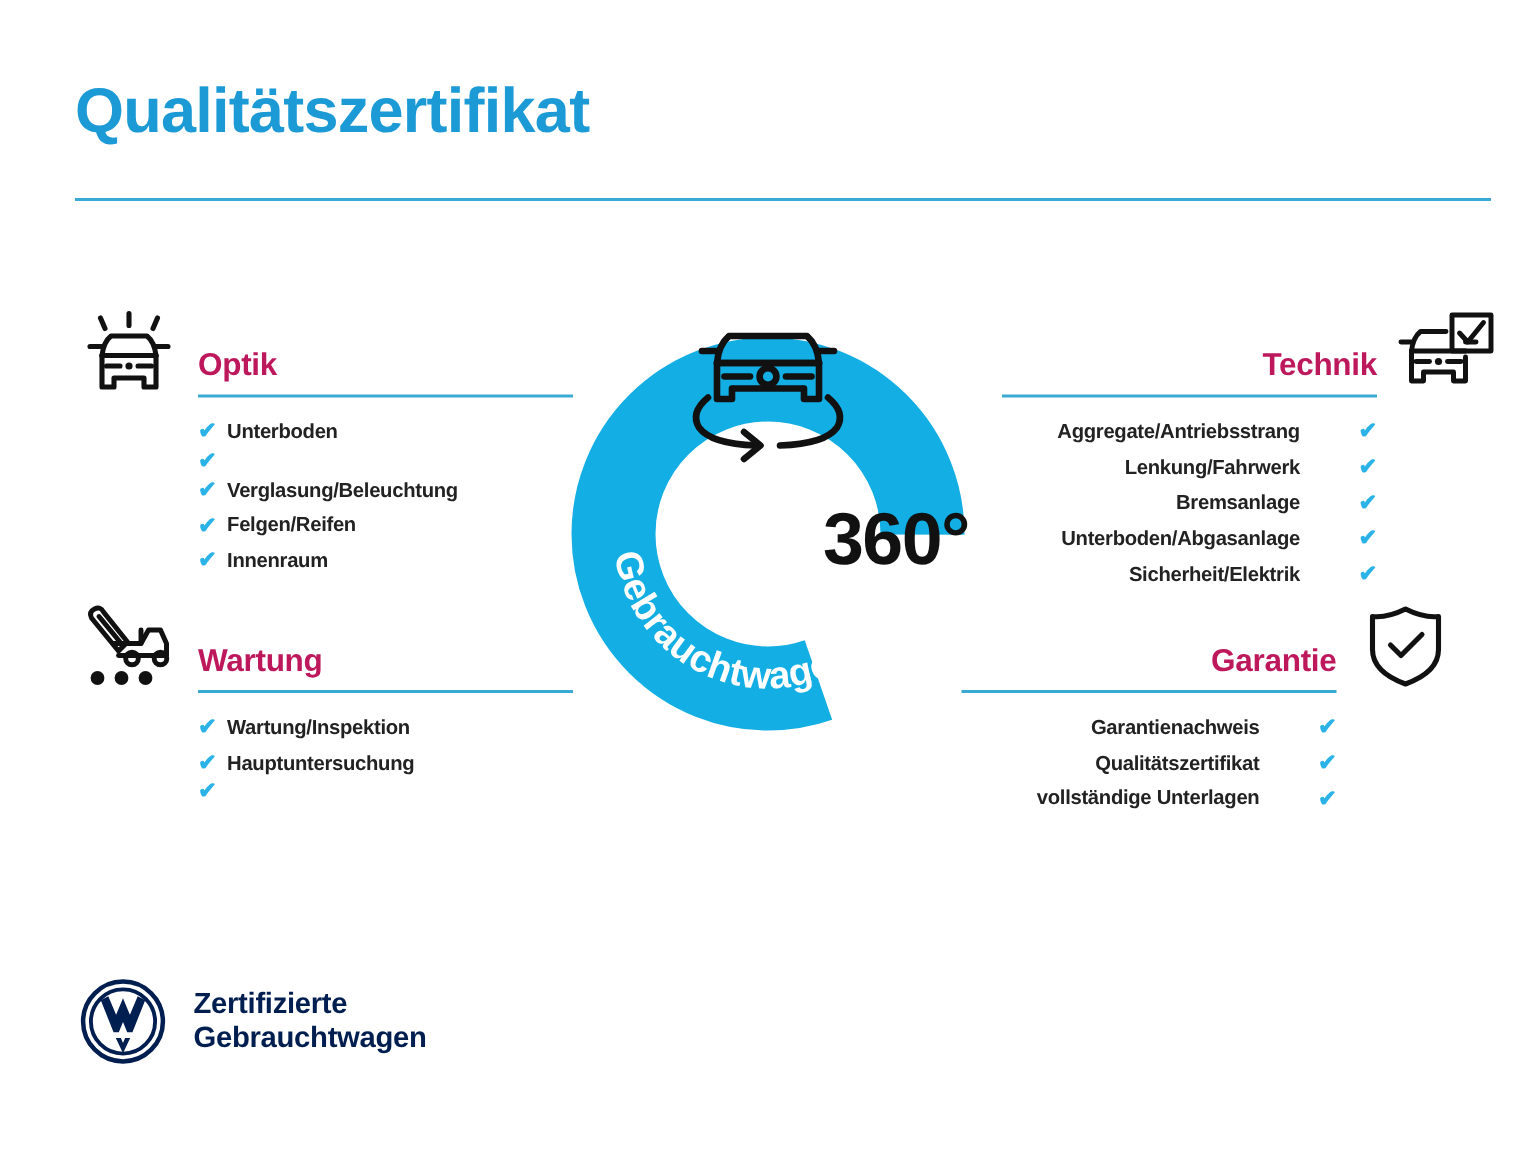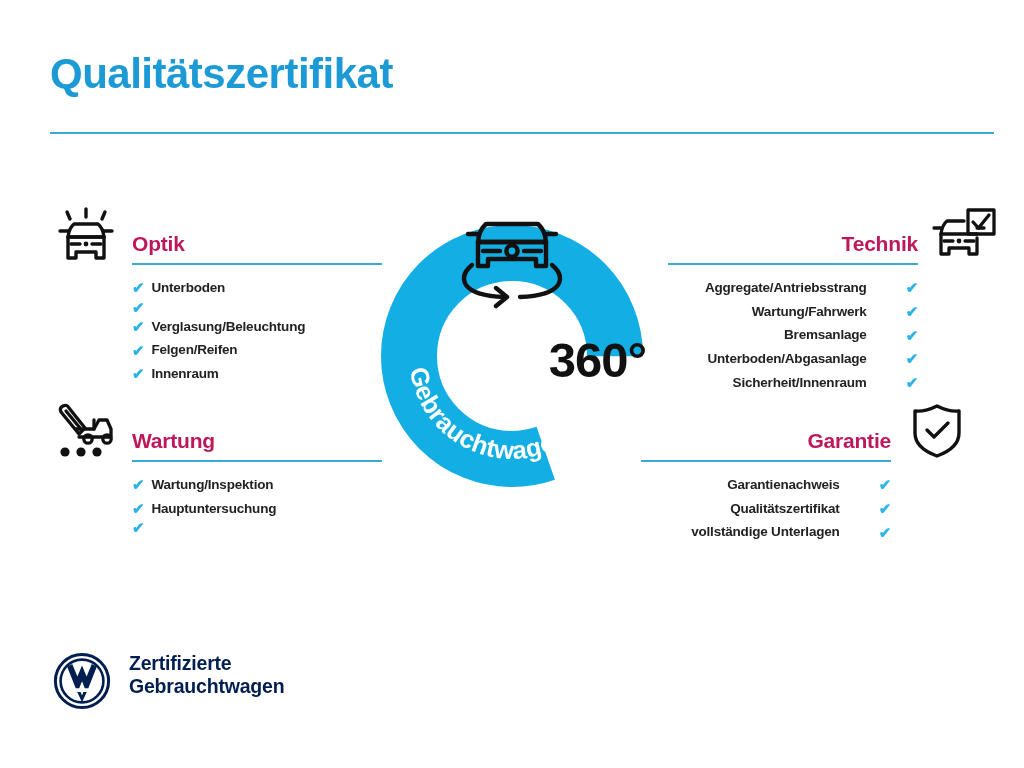--- a/index.html
+++ b/index.html
@@ -137,20 +137,21 @@
     color: #111111;
     letter-spacing: -1px;
   }
 
   
   #vw-lockup {
     position: absolute;
     left: 53px;
     top: 652px;
     display: flex;
+    align-items: center;
   }
   #vw-mark { width: 58px; height: 58px; }
   #vw-text {
     margin-left: 18px;
     color: #001e50;
     font-size: 19.5px;
     font-weight: bold;
     line-height: 23px;
     letter-spacing: -0.2px;
   }
@@ -265,33 +266,33 @@
     </span>
     <span class="sec-title">Technik</span>
     <span class="sec-underline"></span>
   </div>
   <ul class="checklist">
     <li>
         <span>Aggregate/Antriebsstrang</span>
         <span class="tick">✔</span>
       </li>
     <li>
-        <span>Wartung/Fahrwerk</span>
+        <span>Lenkung/Fahrwerk</span>
         <span class="tick">✔</span>
       </li>
     <li>
         <span>Bremsanlage</span>
         <span class="tick">✔</span>
       </li>
     <li>
         <span>Unterboden/Abgasanlage</span>
         <span class="tick">✔</span>
       </li>
     <li>
-        <span>Sicherheit/Innenraum</span>
+        <span>Sicherheit/Elektrik</span>
         <span class="tick">✔</span>
       </li>
   </ul>
 </div>
 
 <div class="section right sec-garantie">
   <div class="head-row">
     <span class="sec-icon">
       <svg width="52" height="56" viewBox="0 0 52 56">
         <g fill="none" stroke="#111" stroke-width="3.4" stroke-linecap="round" stroke-linejoin="round">

